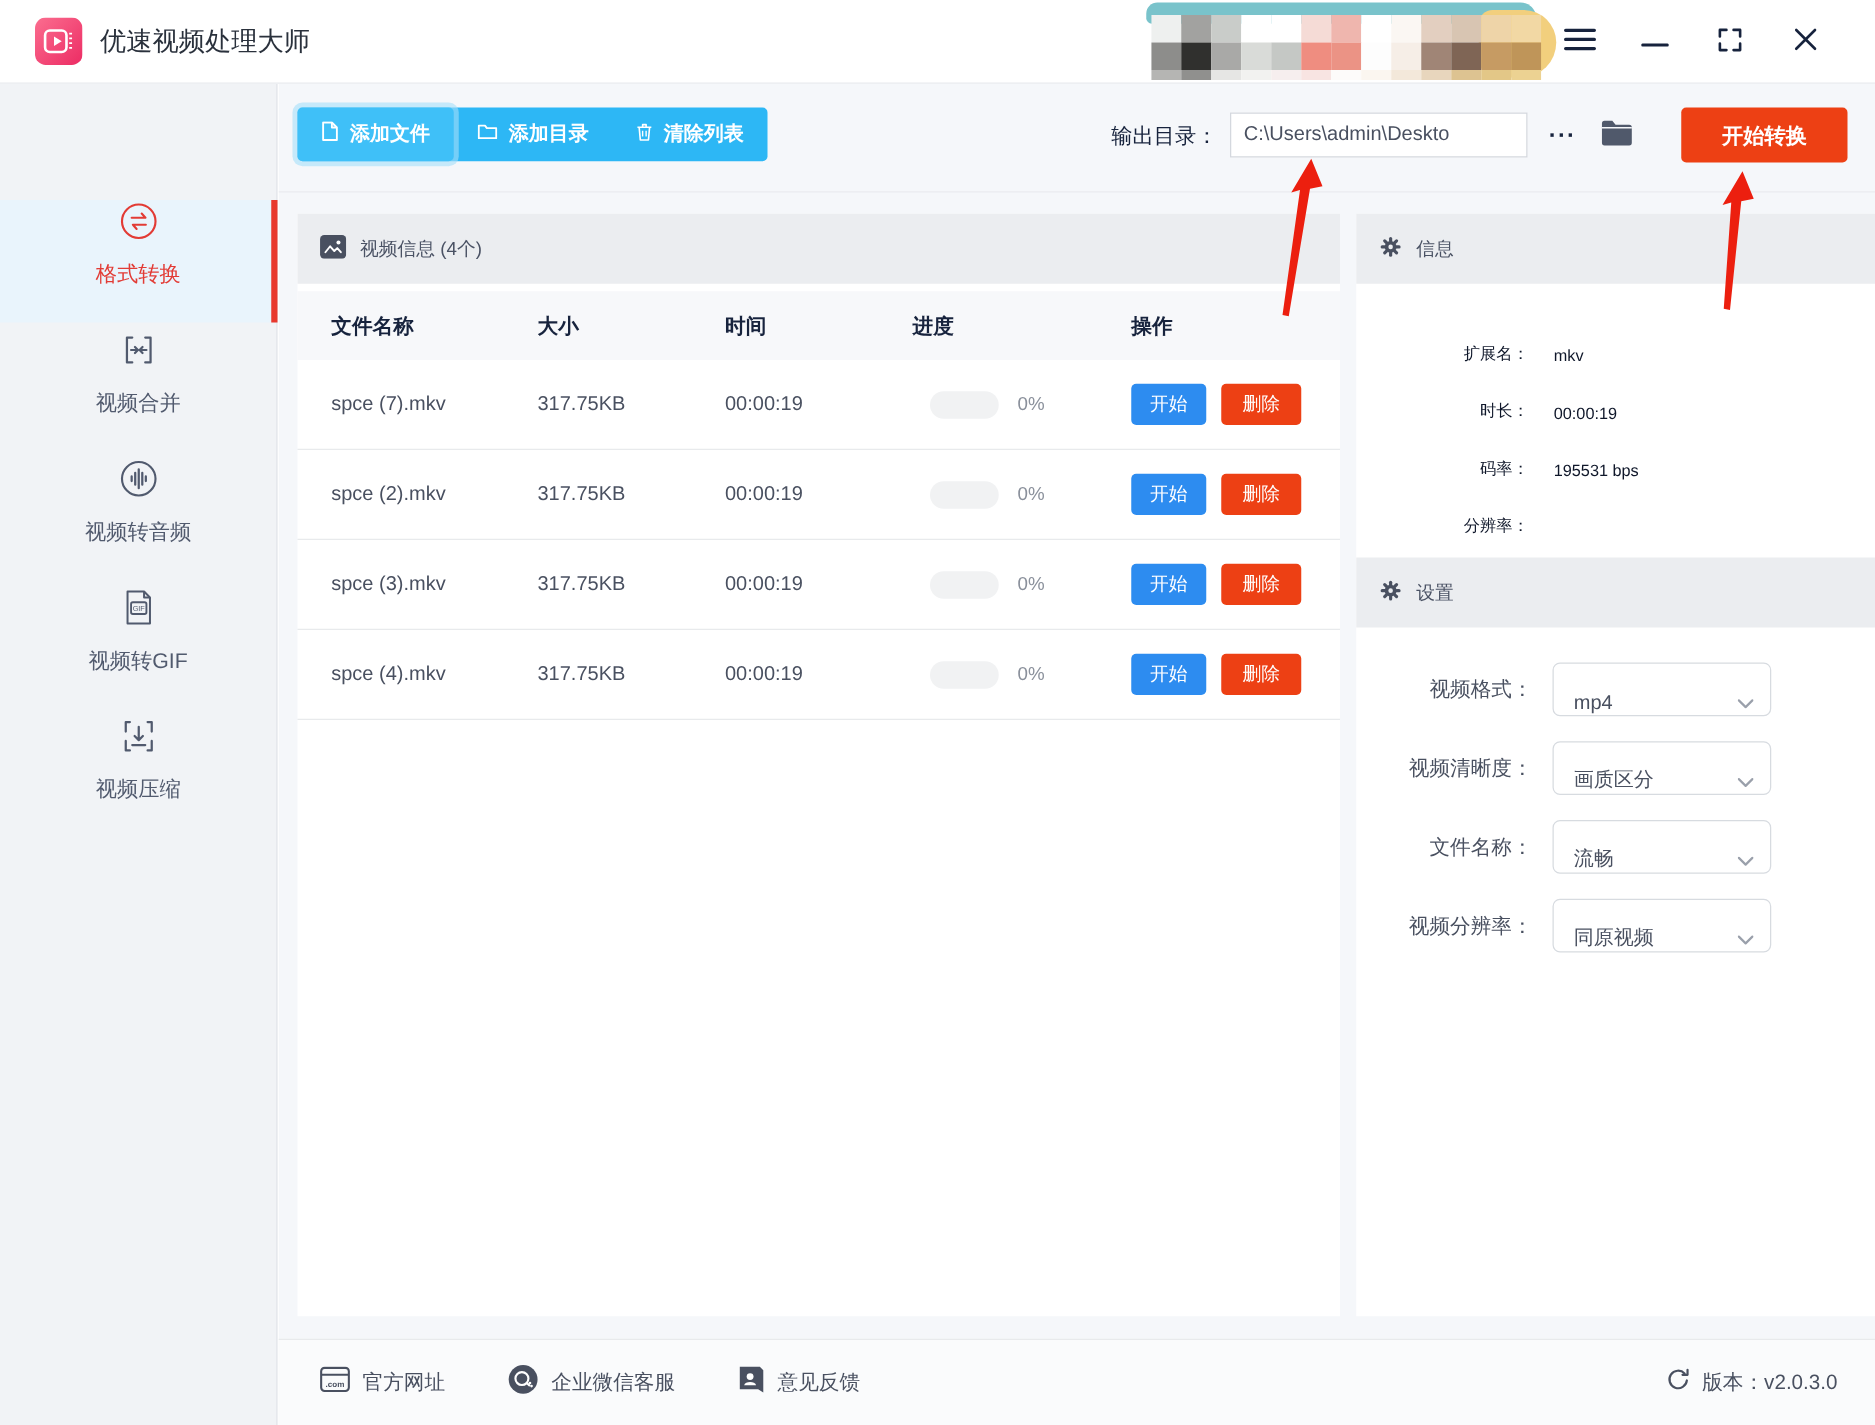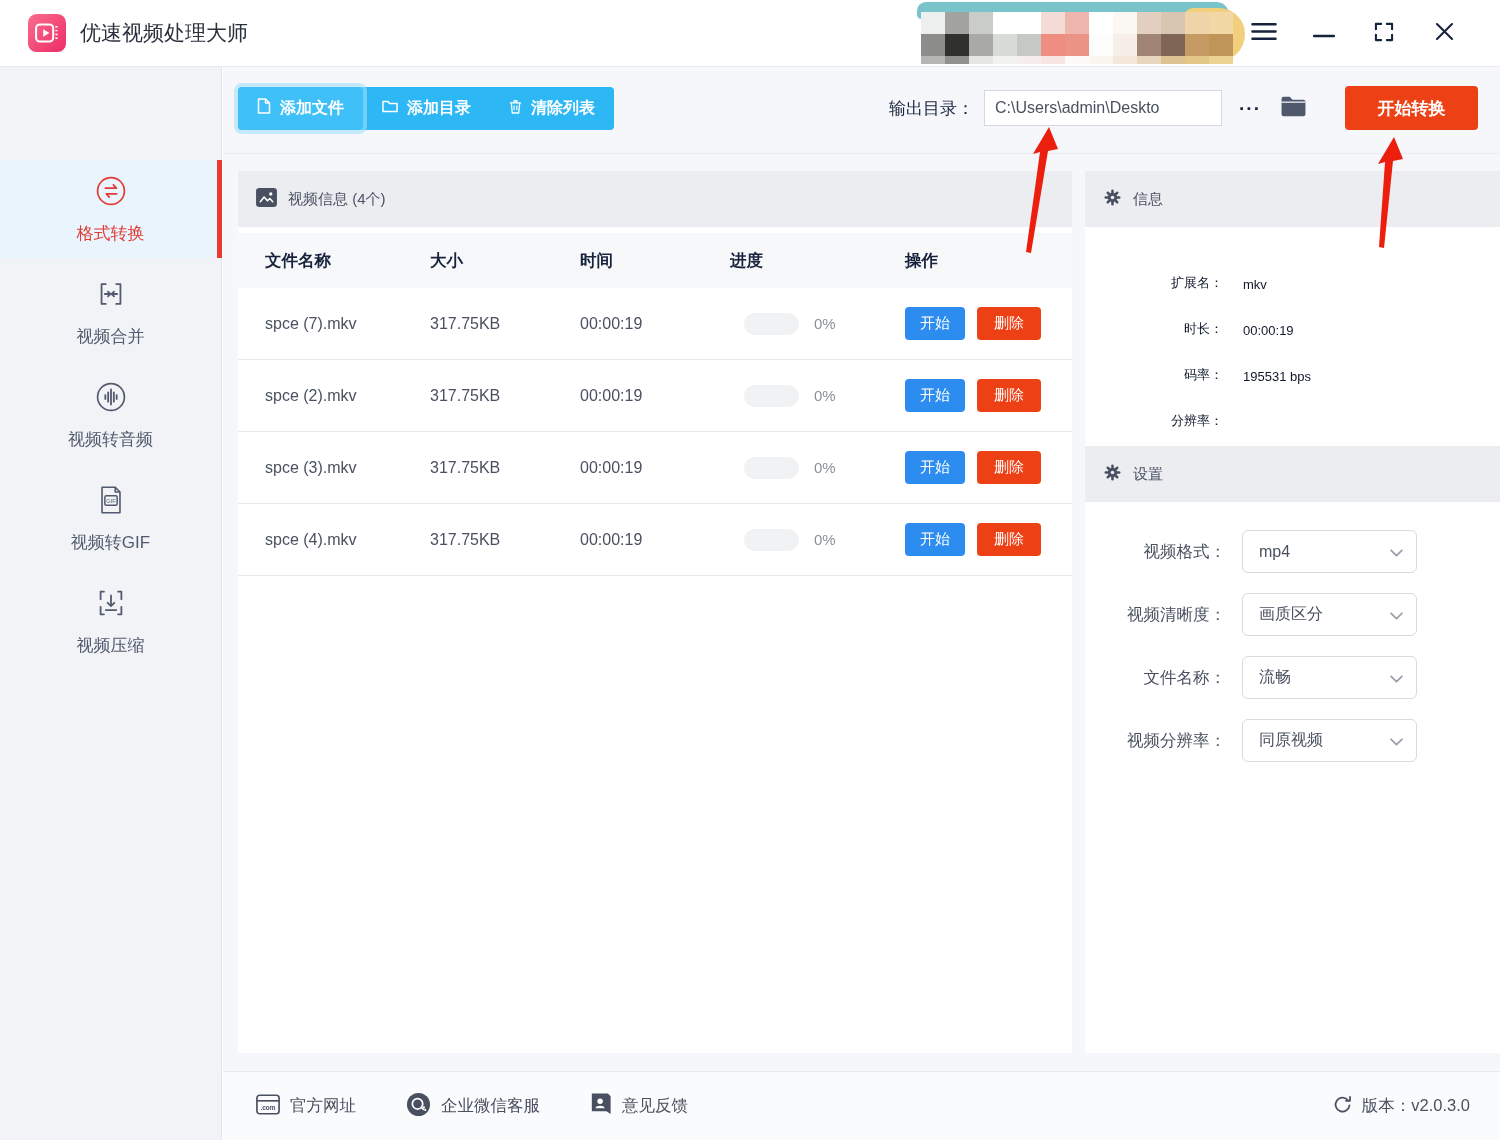--- a/index.html
+++ b/index.html
@@ -15,28 +15,28 @@
   .logo{margin-right:14px;display:flex;}
   .app-title{font-size:21px;color:#2a313c;}
   .redaction{position:absolute;left:905px;top:0;width:332px;height:64px;}
   .teal-band{position:absolute;left:12px;top:2px;right:8px;height:17px;background:#79c3cb;border-radius:10px 14px 5px 5px;}
   .yellow-blob{position:absolute;right:-8px;top:8px;width:62px;height:54px;background:#f2cf7d;border-radius:12px 28px 30px 16px;}
   .mosaic{position:absolute;left:16px;top:12px;display:grid;grid-template-columns:repeat(13,24px);grid-auto-rows:22px;height:52px;overflow:hidden;}
   .win-controls{margin-left:auto;display:flex;align-items:center;gap:0;}
   .wbtn{width:60px;height:44px;display:flex;align-items:center;justify-content:center;background:none;border:none;cursor:pointer;}
   
   .sidebar{position:absolute;left:0;top:67px;bottom:0;width:222px;background:#f1f3f6;border-right:1px solid #e2e5ea;}
-  .side-item{width:100%;height:98px;display:flex;flex-direction:column;align-items:center;justify-content:center;gap:9px;
+  .side-item{width:100%;height:98px;display:flex;flex-direction:column;align-items:center;gap:9px;
     color:#515a6e;font-size:17px;cursor:pointer;position:relative;margin-bottom:5px;}
   .side-item.first{margin-top:93px;}
   .side-item.active{background:#e9f4fc;color:#e23b35;}
   .side-item.active::after{content:"";position:absolute;right:-1px;top:0;bottom:0;width:5px;background:#e8392e;}
   
   .main{position:absolute;left:223px;top:67px;right:0;bottom:0;background:#f5f7fa;}
-  .toolbar{position:absolute;left:15px;right:22px;top:19px;height:44px;display:flex;align-items:center;}
+  .toolbar{position:absolute;left:15px;right:22px;top:19px;height:44px;display:flex;}
   .toolbar-divider{position:absolute;left:0;right:0;top:86px;border-top:1px solid #eaecef;}
   .btn-group{display:flex;background:#2db7f5;border-radius:4px;height:43px;align-items:stretch;}
   .tb-btn{display:flex;align-items:center;gap:9px;padding:0 19px;color:#fff;font-size:16px;font-weight:700;
     cursor:pointer;background:transparent;border:none;font-family:inherit;}
   .tb-btn.first{background:#3fc0f8;border-radius:4px;box-shadow:0 0 0 4px rgba(165,224,250,.6);}
   .out-group{margin-left:auto;display:flex;align-items:center;}
   .out-label{font-size:17px;color:#17233d;margin-right:10px;}
   .out-input{width:238px;height:36px;border:1px solid #d4d8de;border-radius:0;background:#fff;font-size:16px;
     color:#495060;padding:0 10px;font-family:inherit;outline:none;}
   .more-btn{font-size:19px;font-weight:700;color:#17233d;letter-spacing:1px;margin:0 13px 0 11px;background:none;border:none;cursor:pointer;line-height:1;}
@@ -59,21 +59,21 @@
   
   .right-panel{position:absolute;left:862px;right:0;top:104px;height:882px;background:#fff;}
   .info-body{height:219px;padding-top:19px;}
   .inf-row{display:flex;height:46px;align-items:flex-end;font-size:13px;color:#0f172a;}
   .inf-label{width:138px;text-align:right;}
   .inf-val{margin-left:20px;}
   .set-body{padding-top:28px;}
   .set-row{display:flex;align-items:center;height:43px;margin-bottom:20px;font-size:16.5px;color:#495060;}
   .set-label{width:141px;text-align:right;}
   .select{margin-left:16px;width:175px;height:43px;border:1px solid #d7dbe0;border-radius:6px;background:#fff;
-    display:flex;align-items:center;justify-content:space-between;padding:0 13px 0 16px;cursor:pointer;color:#495060;font-size:16px;}
+    display:flex;align-items:flex-end;justify-content:space-between;padding:0 13px 0 16px;cursor:pointer;color:#495060;font-size:16px;}
   
   .footer{position:absolute;left:223px;right:0;bottom:0;height:69px;background:#fafbfc;border-top:1px solid #e8eaec;
     display:flex;align-items:center;padding:0 30px 0 33px;gap:50px;}
   .ft-link{display:flex;align-items:center;gap:10px;font-size:16.5px;color:#495060;cursor:pointer;}
   .ft-version{margin-left:auto;display:flex;align-items:center;gap:9px;font-size:16.5px;color:#495060;}
   
   .arrows-svg{position:absolute;left:0;top:0;width:1500px;height:1140px;pointer-events:none;z-index:9;}
 </style>
 </head>
 <body>

